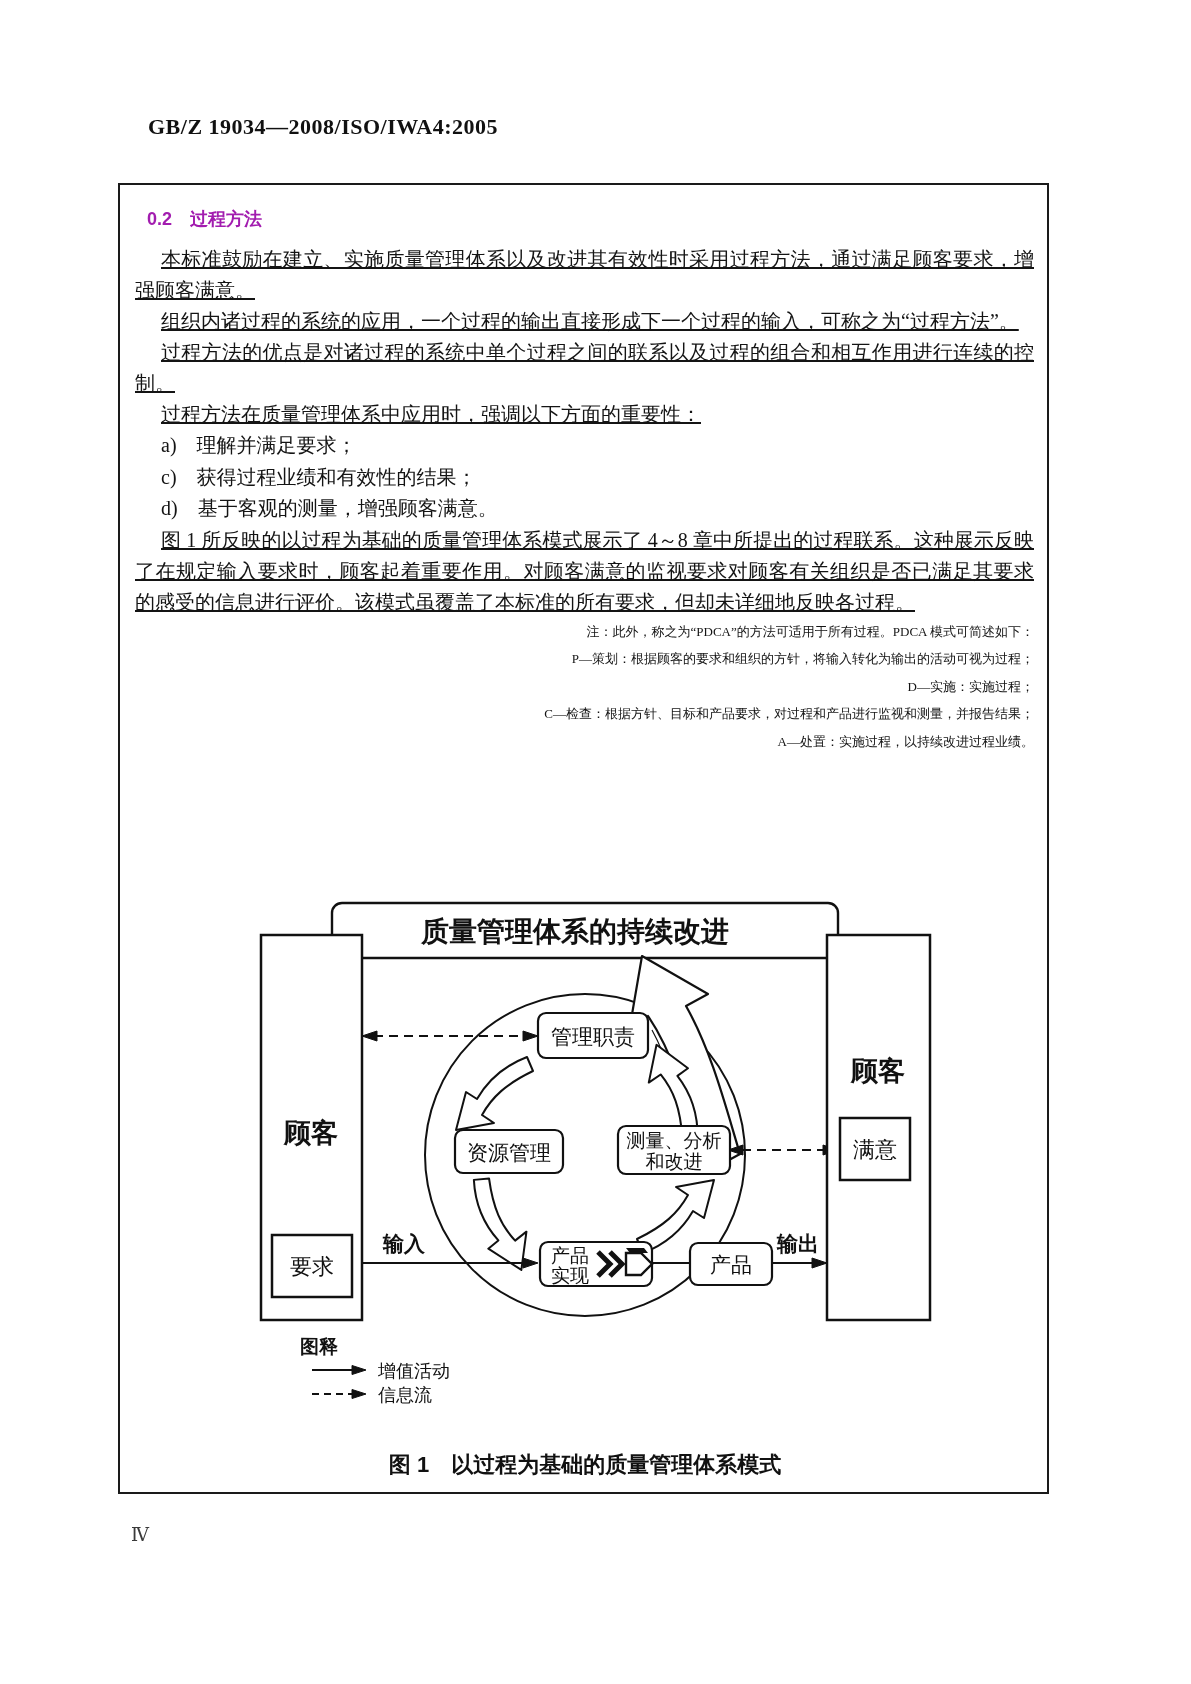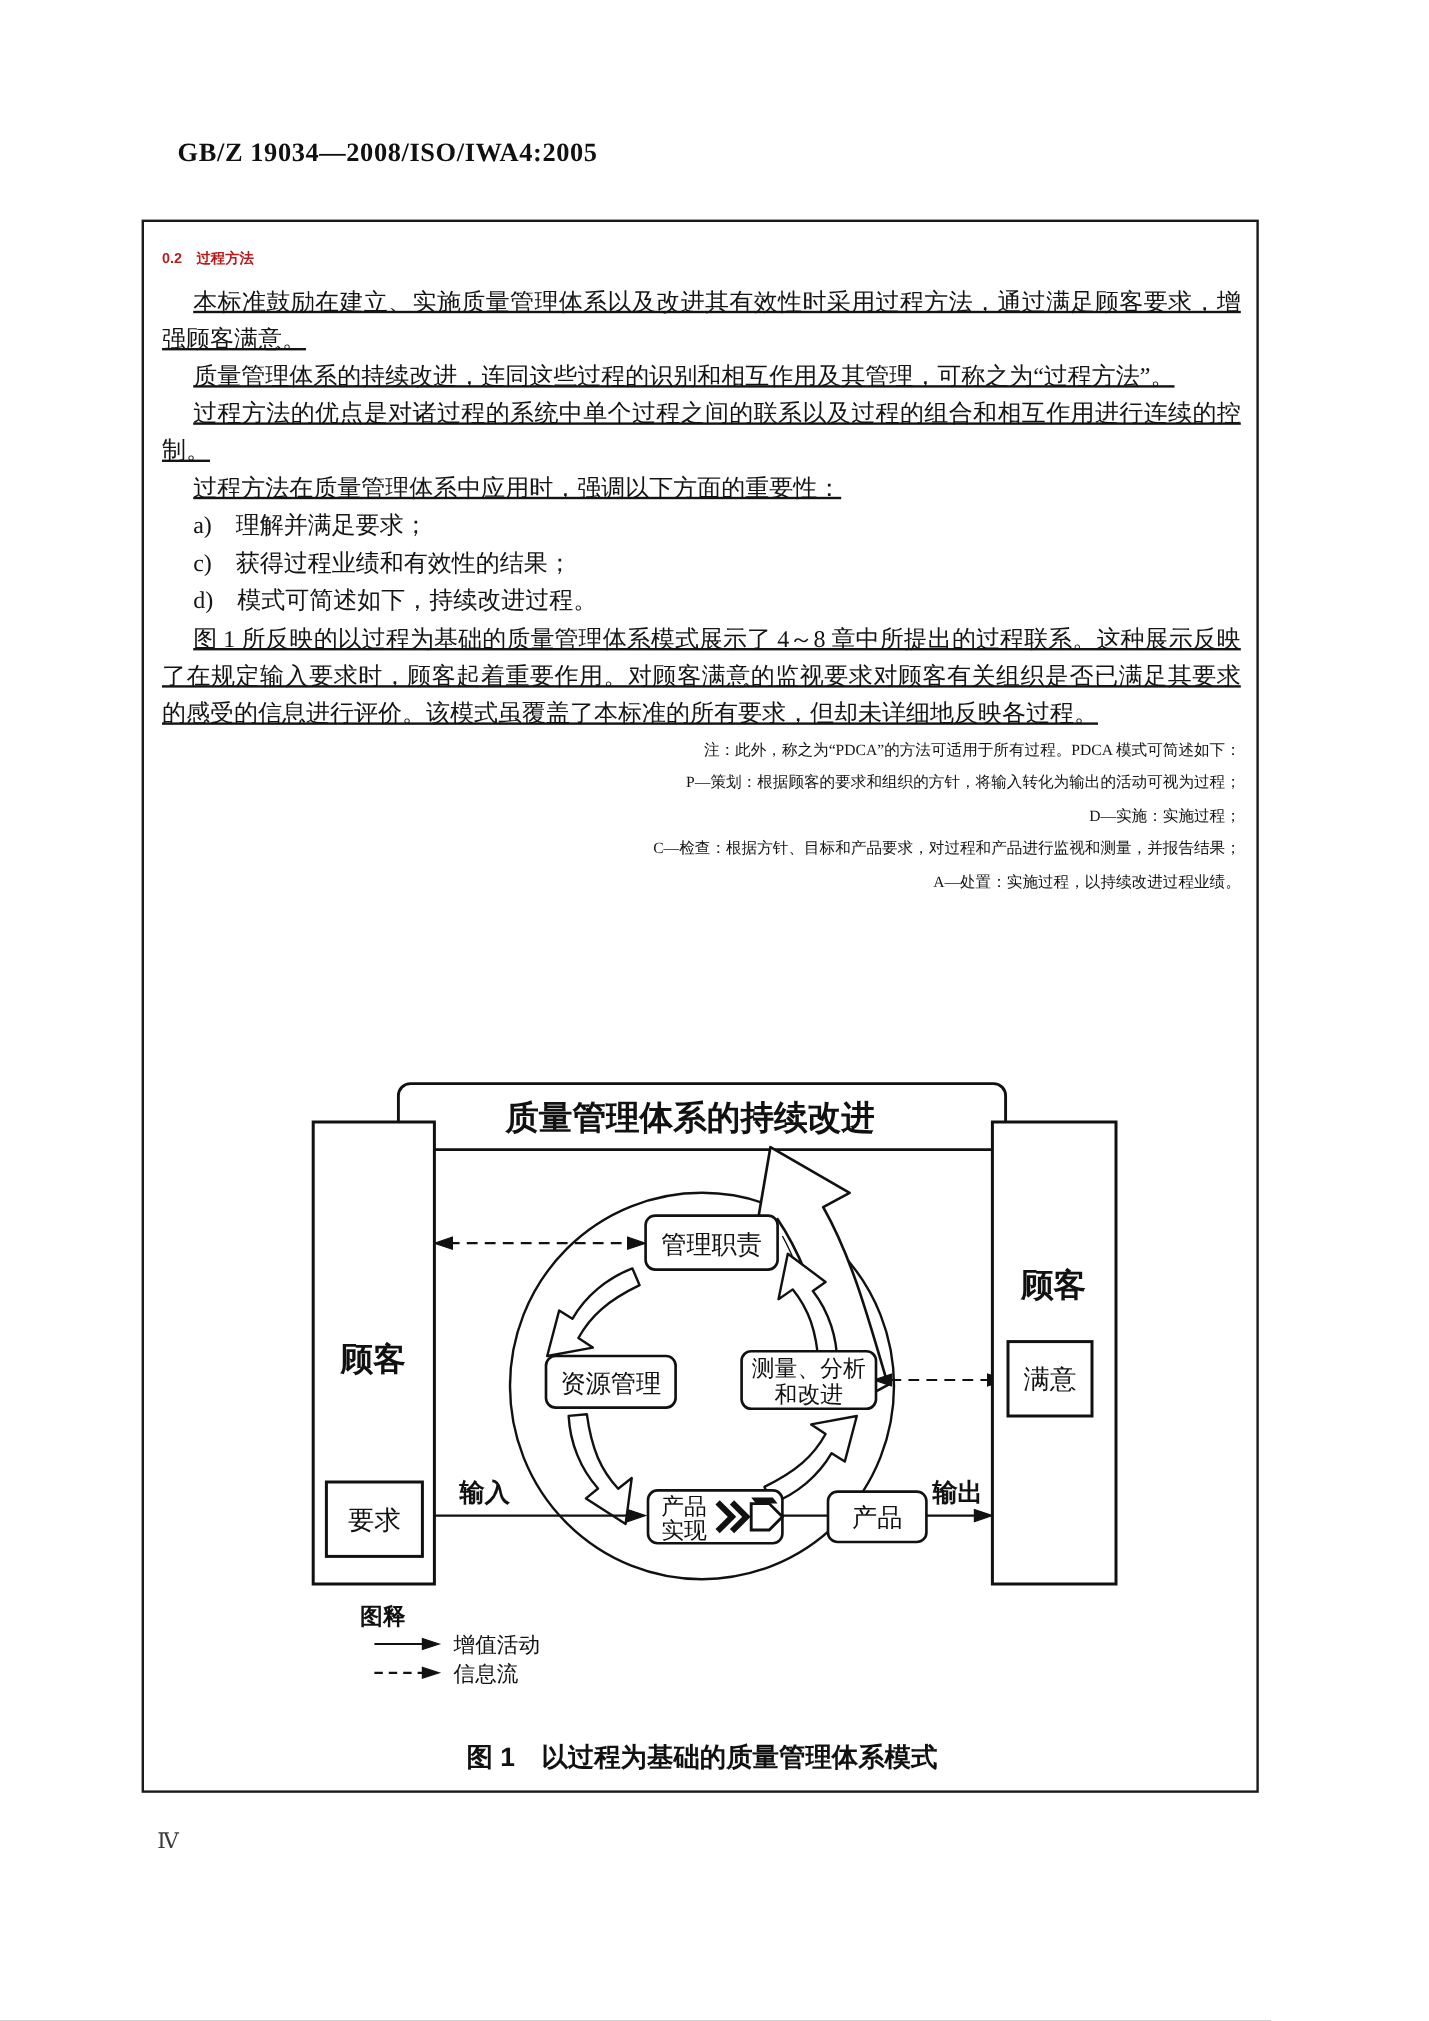--- a/index.html
+++ b/index.html
@@ -18,23 +18,23 @@
     font-weight:bold;font-size:22px;letter-spacing:.5px;color:#111;margin-left:29px;
   }
   .content-box{
     position:absolute;left:118px;top:183px;
     width:931px;height:1311px;
     border:2px solid #1a1a1a;
     box-sizing:border-box;
     padding:8px 13px 0 15px;
   }
   .sec{
-    margin:14px 0 13px 0;
+    margin:14px 0 13px 12px;
     font-family:"Liberation Sans","DejaVu Sans",sans-serif;
-    font-weight:bold;font-size:12px;color:#b91c1c;
+    font-weight:bold;font-size:18px;color:#a21caf;
   }
   .bodytext p{
     margin:0;
     font-size:20px;line-height:31px;
     text-align:justify;word-break:break-all;
     color:#141414;
   }
   .bodytext p.para{text-indent:26px;text-decoration:underline;}
   .bodytext p.item{padding-left:26px;line-height:31.5px;}
   .bodytext p.note{font-size:13px;line-height:27.5px;padding-left:28px;text-align:right;}
@@ -54,26 +54,26 @@
 <body>
 
 <div class="page">
 
   <div class="doc-header">GB/Z 19034—2008/ISO/IWA4:2005</div>
 
   <div class="content-box">
     <h2 class="sec">0.2　过程方法</h2>
     <div class="bodytext">
       <p class="para">本标准鼓励在建立、实施质量管理体系以及改进其有效性时采用过程方法，通过满足顾客要求，增强顾客满意。</p>
-      <p class="para">质量管理体系的持续改进，连同这些过程的识别和相互作用及其管理，可称之为“过程方法”。</p>
+      <p class="para">组织内诸过程的系统的应用，一个过程的输出直接形成下一个过程的输入，可称之为“过程方法”。</p>
       <p class="para">过程方法的优点是对诸过程的系统中单个过程之间的联系以及过程的组合和相互作用进行连续的控制。</p>
       <p class="para">过程方法在质量管理体系中应用时，强调以下方面的重要性：</p>
       <p class="item">a)　理解并满足要求；</p>
       <p class="item">c)　获得过程业绩和有效性的结果；</p>
-      <p class="item">d)　模式可简述如下，持续改进过程。</p>
+      <p class="item">d)　基于客观的测量，增强顾客满意。</p>
       <p class="para">图 1 所反映的以过程为基础的质量管理体系模式展示了 4～8 章中所提出的过程联系。这种展示反映了在规定输入要求时，顾客起着重要作用。对顾客满意的监视要求对顾客有关组织是否已满足其要求的感受的信息进行评价。该模式虽覆盖了本标准的所有要求，但却未详细地反映各过程。</p>
       <p class="note">注：此外，称之为“PDCA”的方法可适用于所有过程。PDCA 模式可简述如下：</p>
       <p class="note">P—策划：根据顾客的要求和组织的方针，将输入转化为输出的活动可视为过程；</p>
       <p class="note">D—实施：实施过程；</p>
       <p class="note">C—检查：根据方针、目标和产品要求，对过程和产品进行监视和测量，并报告结果；</p>
       <p class="note">A—处置：实施过程，以持续改进过程业绩。</p>
     </div>
   </div>
 
   <svg class="diagram" width="1191" height="1684" viewBox="0 0 1191 1684">

